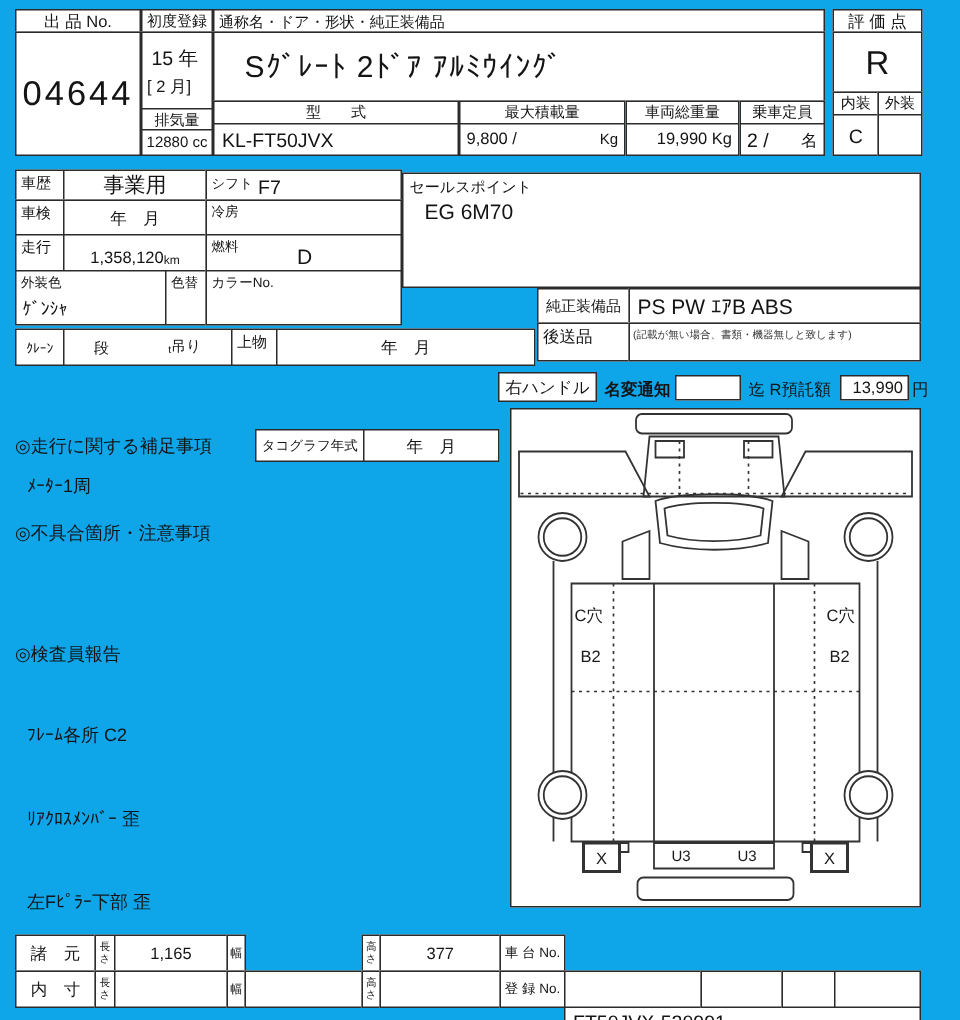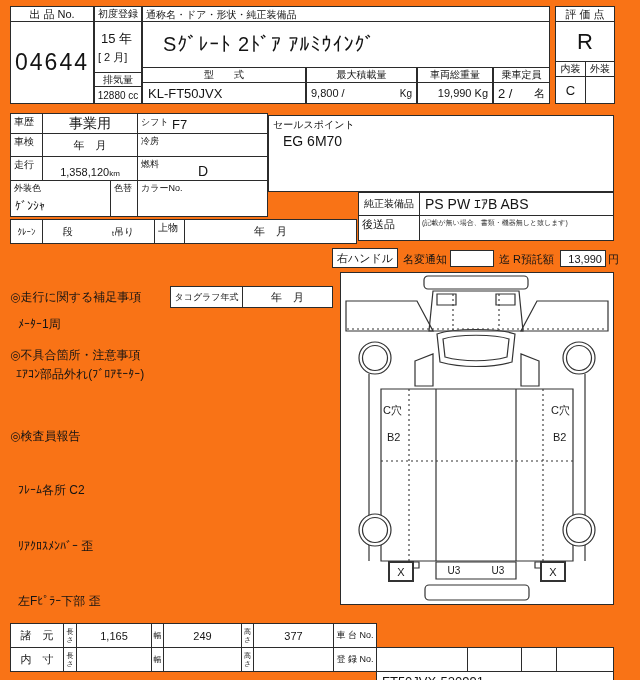--- a/index.html
+++ b/index.html
@@ -1,17 +1,17 @@
 <!DOCTYPE html>
 <html><head>
 <meta charset="utf-8">
 <style>
   html,body{margin:0;padding:0;background:#fff;}
   body{font-family:"Liberation Sans","DejaVu Sans",sans-serif;color:#141414;}
-  #sheet{position:relative;width:640px;height:680px;background:#f97316;overflow:hidden;}
+  #sheet{position:relative;width:640px;height:680px;background:#0ea5e9;overflow:hidden;}
   .box{position:absolute;box-sizing:border-box;border:1px solid #2b2b2b;background:#fff;}
   .nob{position:absolute;box-sizing:border-box;background:transparent;}
   .c{display:flex;align-items:center;justify-content:center;text-align:center;}
   .tl{padding:1px 3px;}
   .f7{font-size:7px;} .f8{font-size:8px;} .f9{font-size:9px;} .f10{font-size:10px;}
   .f11{font-size:11px;} .f12{font-size:12px;} .f13{font-size:13px;} .f14{font-size:14px;}
   .f20{font-size:20px;letter-spacing:1px;font-weight:500;}
   .f23{font-size:23px;font-weight:500;letter-spacing:2px;}
   .sb{display:flex;align-items:center;justify-content:space-between;padding:0 4px;}
   .list{line-height:18.5px;font-size:12px;white-space:pre;}
@@ -108,34 +108,33 @@
   <div class="box" style="left:268px;top:115px;width:346px;height:77px;">
     <span class="nob f10" style="left:4px;top:2px;">セールスポイント</span>
     <span class="nob f14" style="left:14px;top:17px;">EG 6M70</span>
   </div>
   <div class="box c f10" style="left:358px;top:192px;width:62px;height:24px;">純正装備品</div>
   <div class="box f14" style="left:419px;top:192px;width:195px;height:24px;display:flex;align-items:center;padding-left:5px;">PS PW ｴｱB ABS</div>
   <div class="box f11 tl" style="left:358px;top:215px;width:62px;height:26px;">後送品</div>
   <div class="box f7" style="left:419px;top:215px;width:195px;height:26px;padding:2px 2px;color:#333;">(記載が無い場合、書類・機器無しと致します)</div>
 
   <div class="box c f11" style="left:332px;top:248px;width:66px;height:20px;">右ハンドル</div>
-  <div class="nob f11" style="left:403px;top:252px;">名変通知</div>
+  <div class="nob f11" style="left:403px;top:252px;font-weight:bold;">名変通知</div>
   <div class="box" style="left:450px;top:250px;width:44px;height:17px;"></div>
   <div class="nob f11" style="left:499px;top:252px;">迄</div>
   <div class="nob f11" style="left:513px;top:252px;">R預託額</div>
   <div class="box f11" style="left:560px;top:250px;width:46px;height:17px;display:flex;align-items:center;justify-content:flex-end;padding-right:3px;">13,990</div>
   <div class="nob f11" style="left:608px;top:252px;">円</div>
 
   <div class="nob f12" style="left:10px;top:289px;">◎走行に関する補足事項</div>
   <div class="box c f9" style="left:170px;top:286px;width:73px;height:22px;">タコグラフ年式</div>
   <div class="box c f11" style="left:242px;top:286px;width:91px;height:22px;">年　月</div>
   <div class="nob f12" style="left:18px;top:316px;">ﾒｰﾀｰ1周</div>
 
   <div class="nob f12" style="left:10px;top:347px;">◎不具合箇所・注意事項</div>
-  <div class="nob f12" style="left:16px;top:366px;">ｴｱｺﾝ部品外れ(ﾌﾞﾛｱﾓｰﾀｰ)</div>
 
   <div class="nob f12" style="left:10px;top:428px;">◎検査員報告</div>
   <div class="nob list" style="left:18px;top:444px;width:220px;">
     <div>ﾌﾚｰﾑ各所 C2</div>
     <div>ﾘｱｸﾛｽﾒﾝﾊﾞｰ 歪</div>
     <div>左Fﾋﾟﾗｰ下部 歪</div>
     <div>Fｲﾝﾅｰﾊﾟﾈﾙ 修正歪</div>
     
     
     
@@ -199,21 +198,20 @@
       <text class="svgt" x="212" y="303" text-anchor="middle">X</text>
       <text class="svgt" x="113" y="301" text-anchor="middle" style="font-size:10px;">U3</text>
       <text class="svgt" x="157" y="301" text-anchor="middle" style="font-size:10px;">U3</text>
     </svg>
   </div>
 
   <div class="box c f11" style="left:10px;top:623px;width:54px;height:25px;">諸　元</div>
   <div class="box c f7" style="left:63px;top:623px;width:14px;height:25px;line-height:1.1;">長さ</div>
   <div class="box c f11" style="left:76px;top:623px;width:76px;height:25px;">1,165</div>
   <div class="box c f8" style="left:151px;top:623px;width:13px;height:25px;">幅</div>
-  <div class="box c f11" style="left:163px;top:623px;width:79px;height:25px;">249</div>
   <div class="box c f7" style="left:241px;top:623px;width:13px;height:25px;line-height:1.1;">高さ</div>
   <div class="box c f11" style="left:253px;top:623px;width:81px;height:25px;">377</div>
   <div class="box c f9" style="left:333px;top:623px;width:44px;height:25px;">車 台 No.</div>
   <div class="box f13" style="left:376px;top:623px;width:238px;height:25px;display:flex;align-items:center;padding-left:5px;margin-top:46px;">FT50JVX-520991</div>
 
   <div class="box c f11" style="left:10px;top:647px;width:54px;height:25px;">内　寸</div>
   <div class="box c f7" style="left:63px;top:647px;width:14px;height:25px;line-height:1.1;">長さ</div>
   <div class="box" style="left:76px;top:647px;width:76px;height:25px;"></div>
   <div class="box c f8" style="left:151px;top:647px;width:13px;height:25px;">幅</div>
   <div class="box" style="left:163px;top:647px;width:79px;height:25px;"></div>

